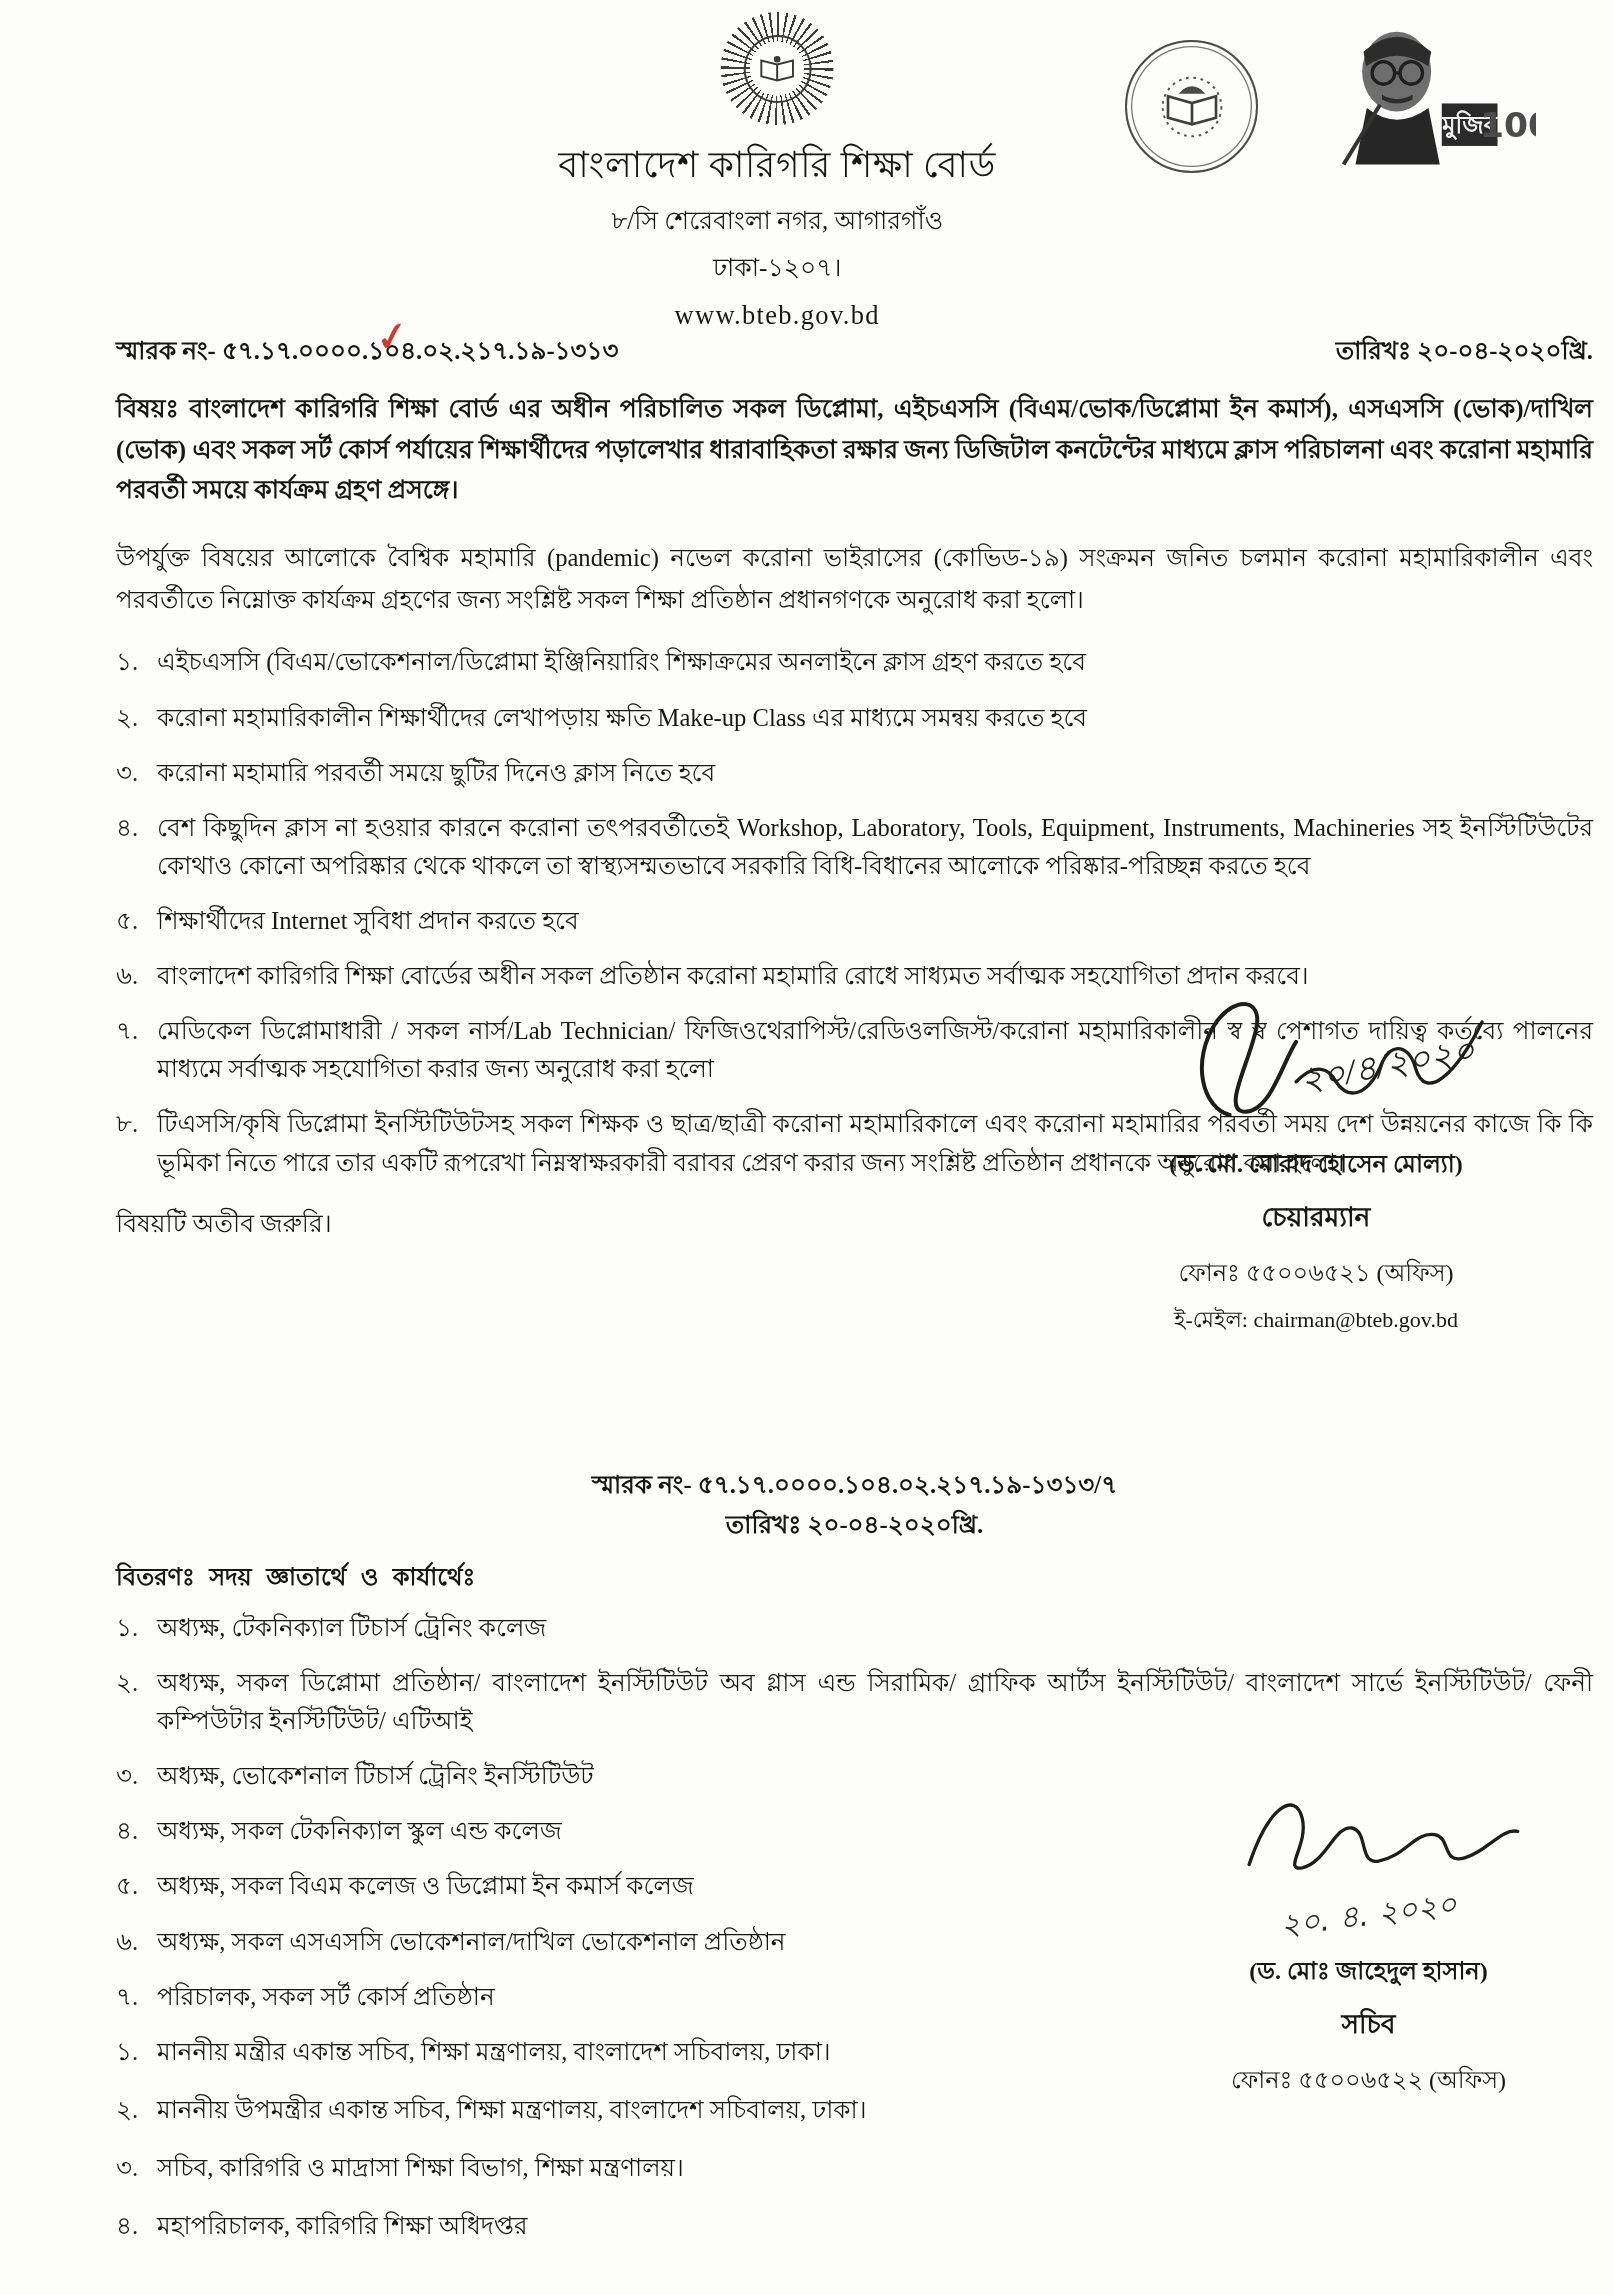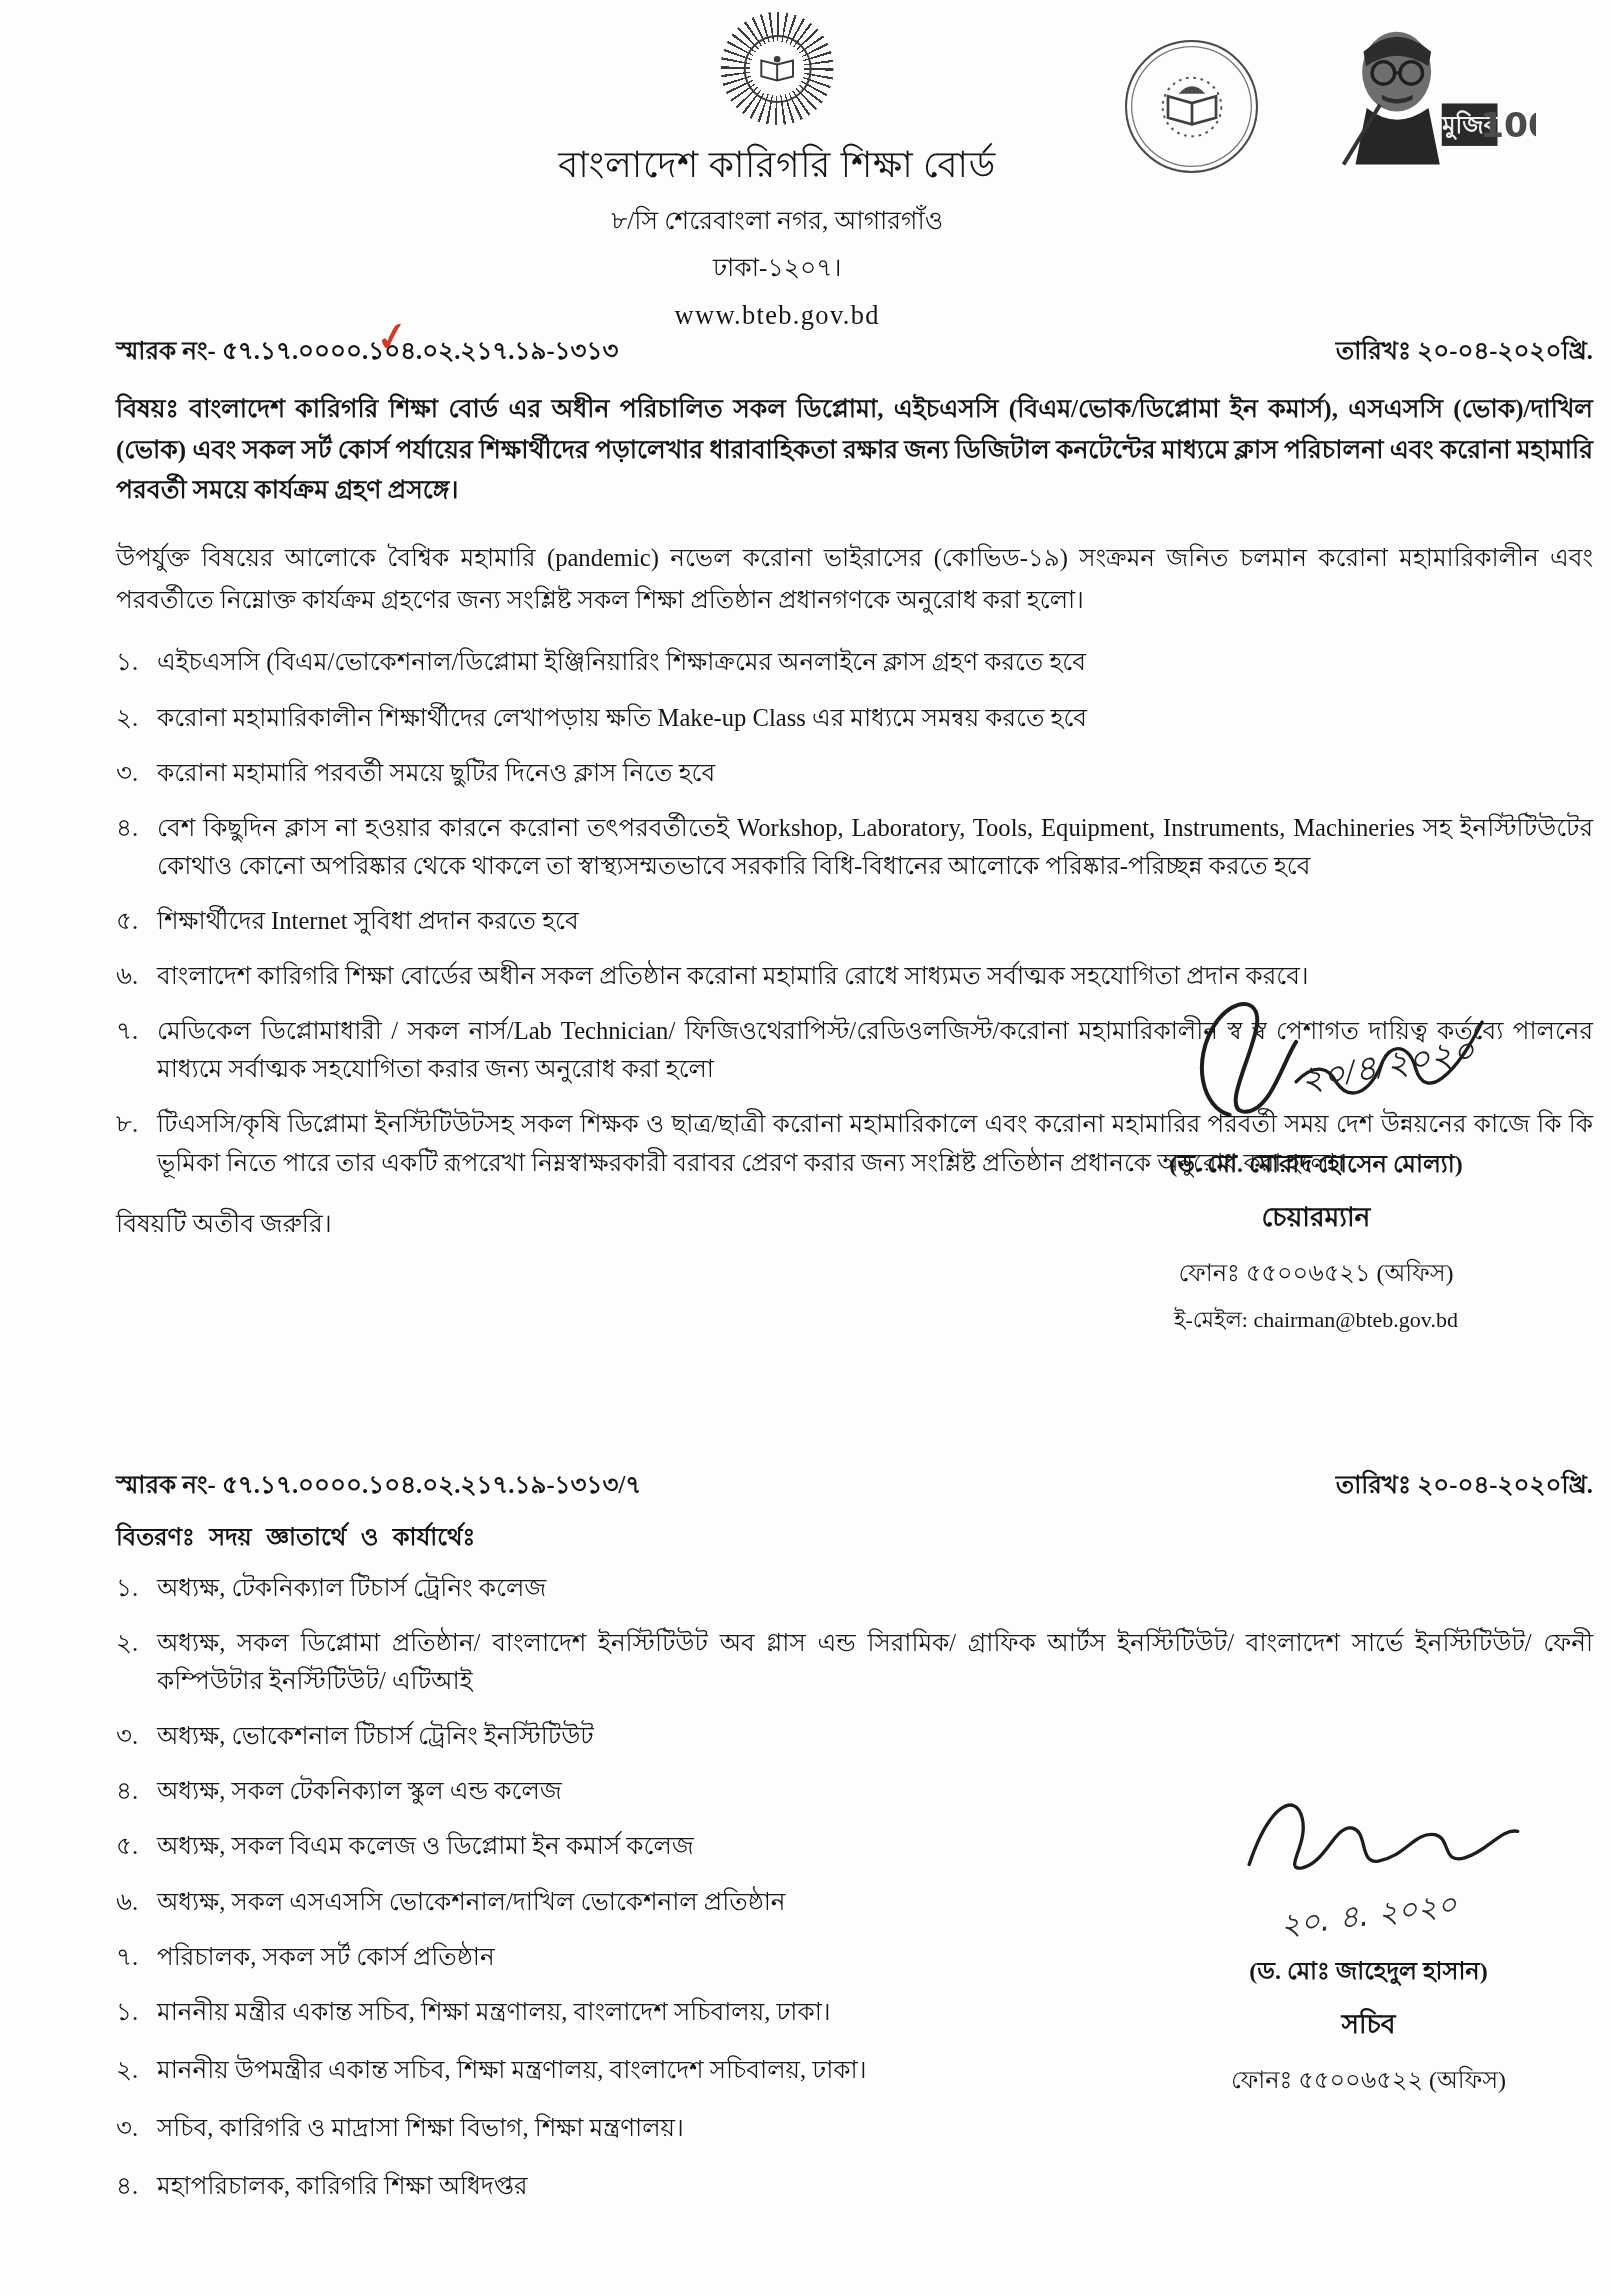--- a/index.html
+++ b/index.html
@@ -171,21 +171,21 @@
         </li>
 
         <li>
           <span class="num">৮.</span>
           <span class="txt">টিএসসি/কৃষি ডিপ্লোমা ইনস্টিটিউটসহ সকল শিক্ষক ও ছাত্র/ছাত্রী করোনা মহামারিকালে এবং করোনা মহামারির পরবর্তী সময় দেশ উন্নয়নের কাজে কি কি ভূমিকা নিতে পারে তার একটি রূপরেখা নিম্নস্বাক্ষরকারী বরাবর প্রেরণ করার জন্য সংশ্লিষ্ট প্রতিষ্ঠান প্রধানকে অনুরোধ করা হলো।</span>
         </li>
       </ul>
 
     <div class="urgent">বিষয়টি অতীব জরুরি।</div>
 
-    <div class="row-split" style="margin-top:219px;">
+    <div class="row-split" style="margin-top:219px;flex-direction:column;">
       <span>স্মারক নং- ৫৭.১৭.০০০০.১০৪.০২.২১৭.১৯-১৩১৩/৭</span>
       <span>তারিখঃ ২০-০৪-২০২০খ্রি.</span>
     </div>
 
     <div class="section-heading" style="margin-top:12px;">বিতরণঃ সদয় জ্ঞাতার্থে ও কার্যার্থেঃ</div>
     <ul class="doc-list" style="margin-top:10.6px;">
 
         <li>
           <span class="num">১.</span>
           <span class="txt">অধ্যক্ষ, টেকনিক্যাল টিচার্স ট্রেনিং কলেজ</span>

